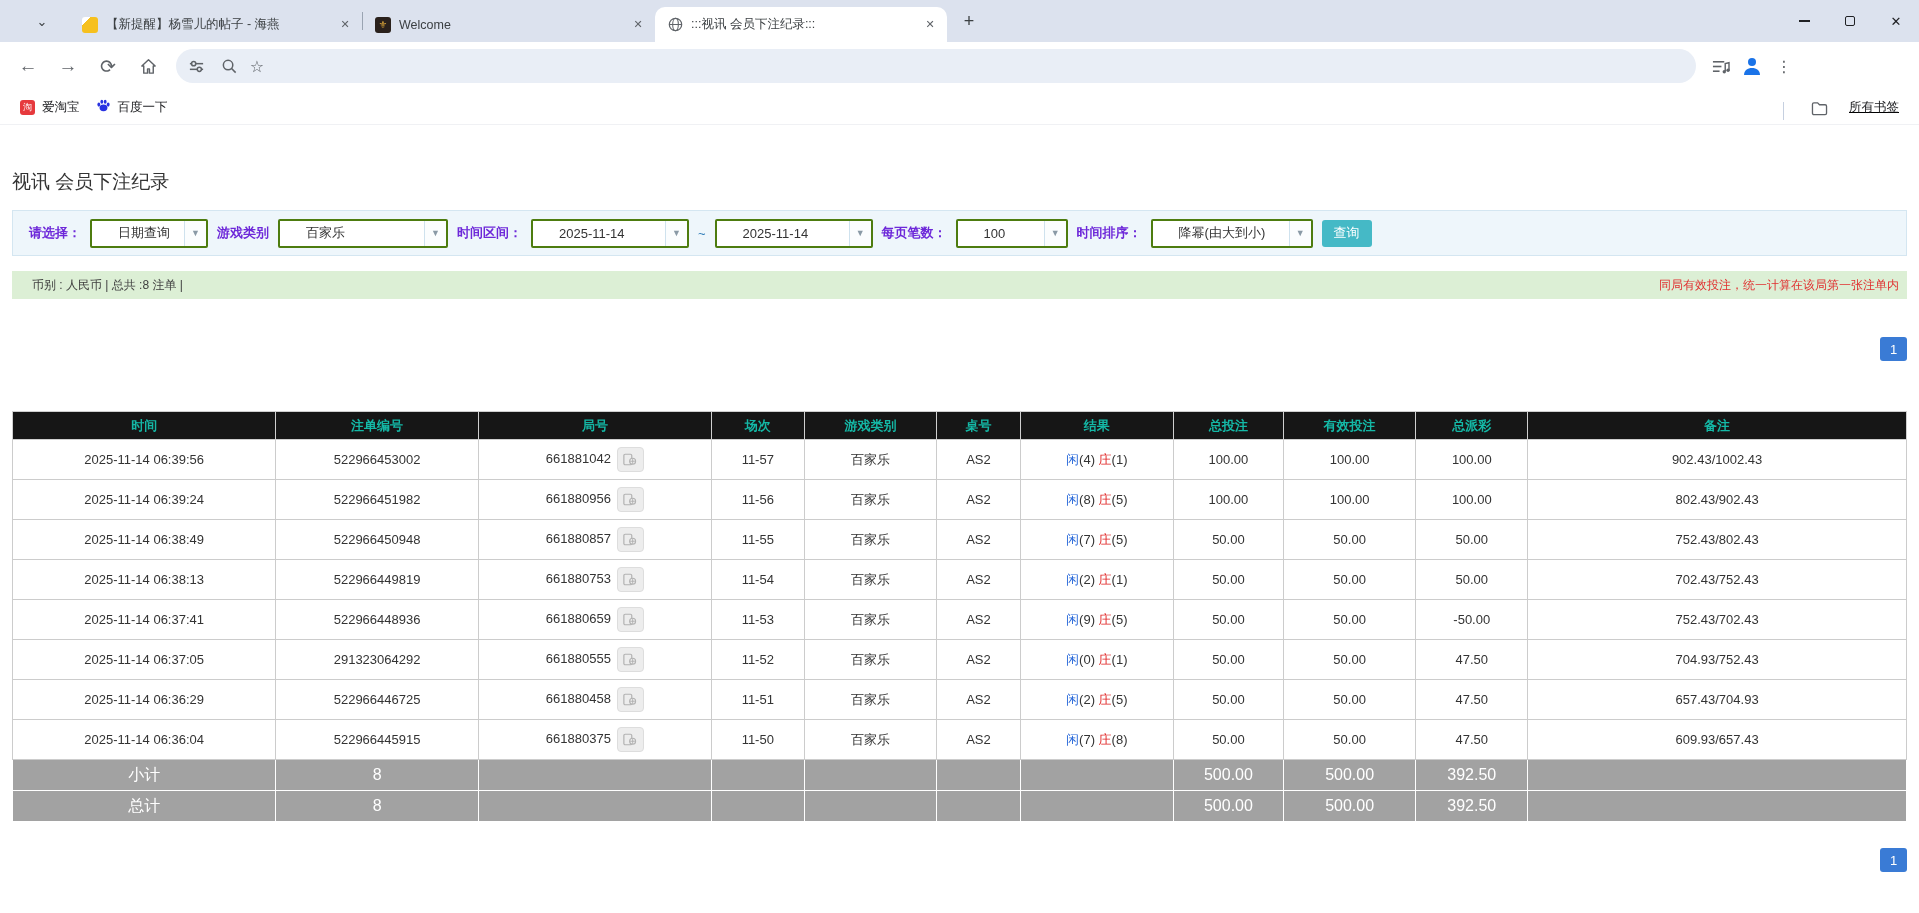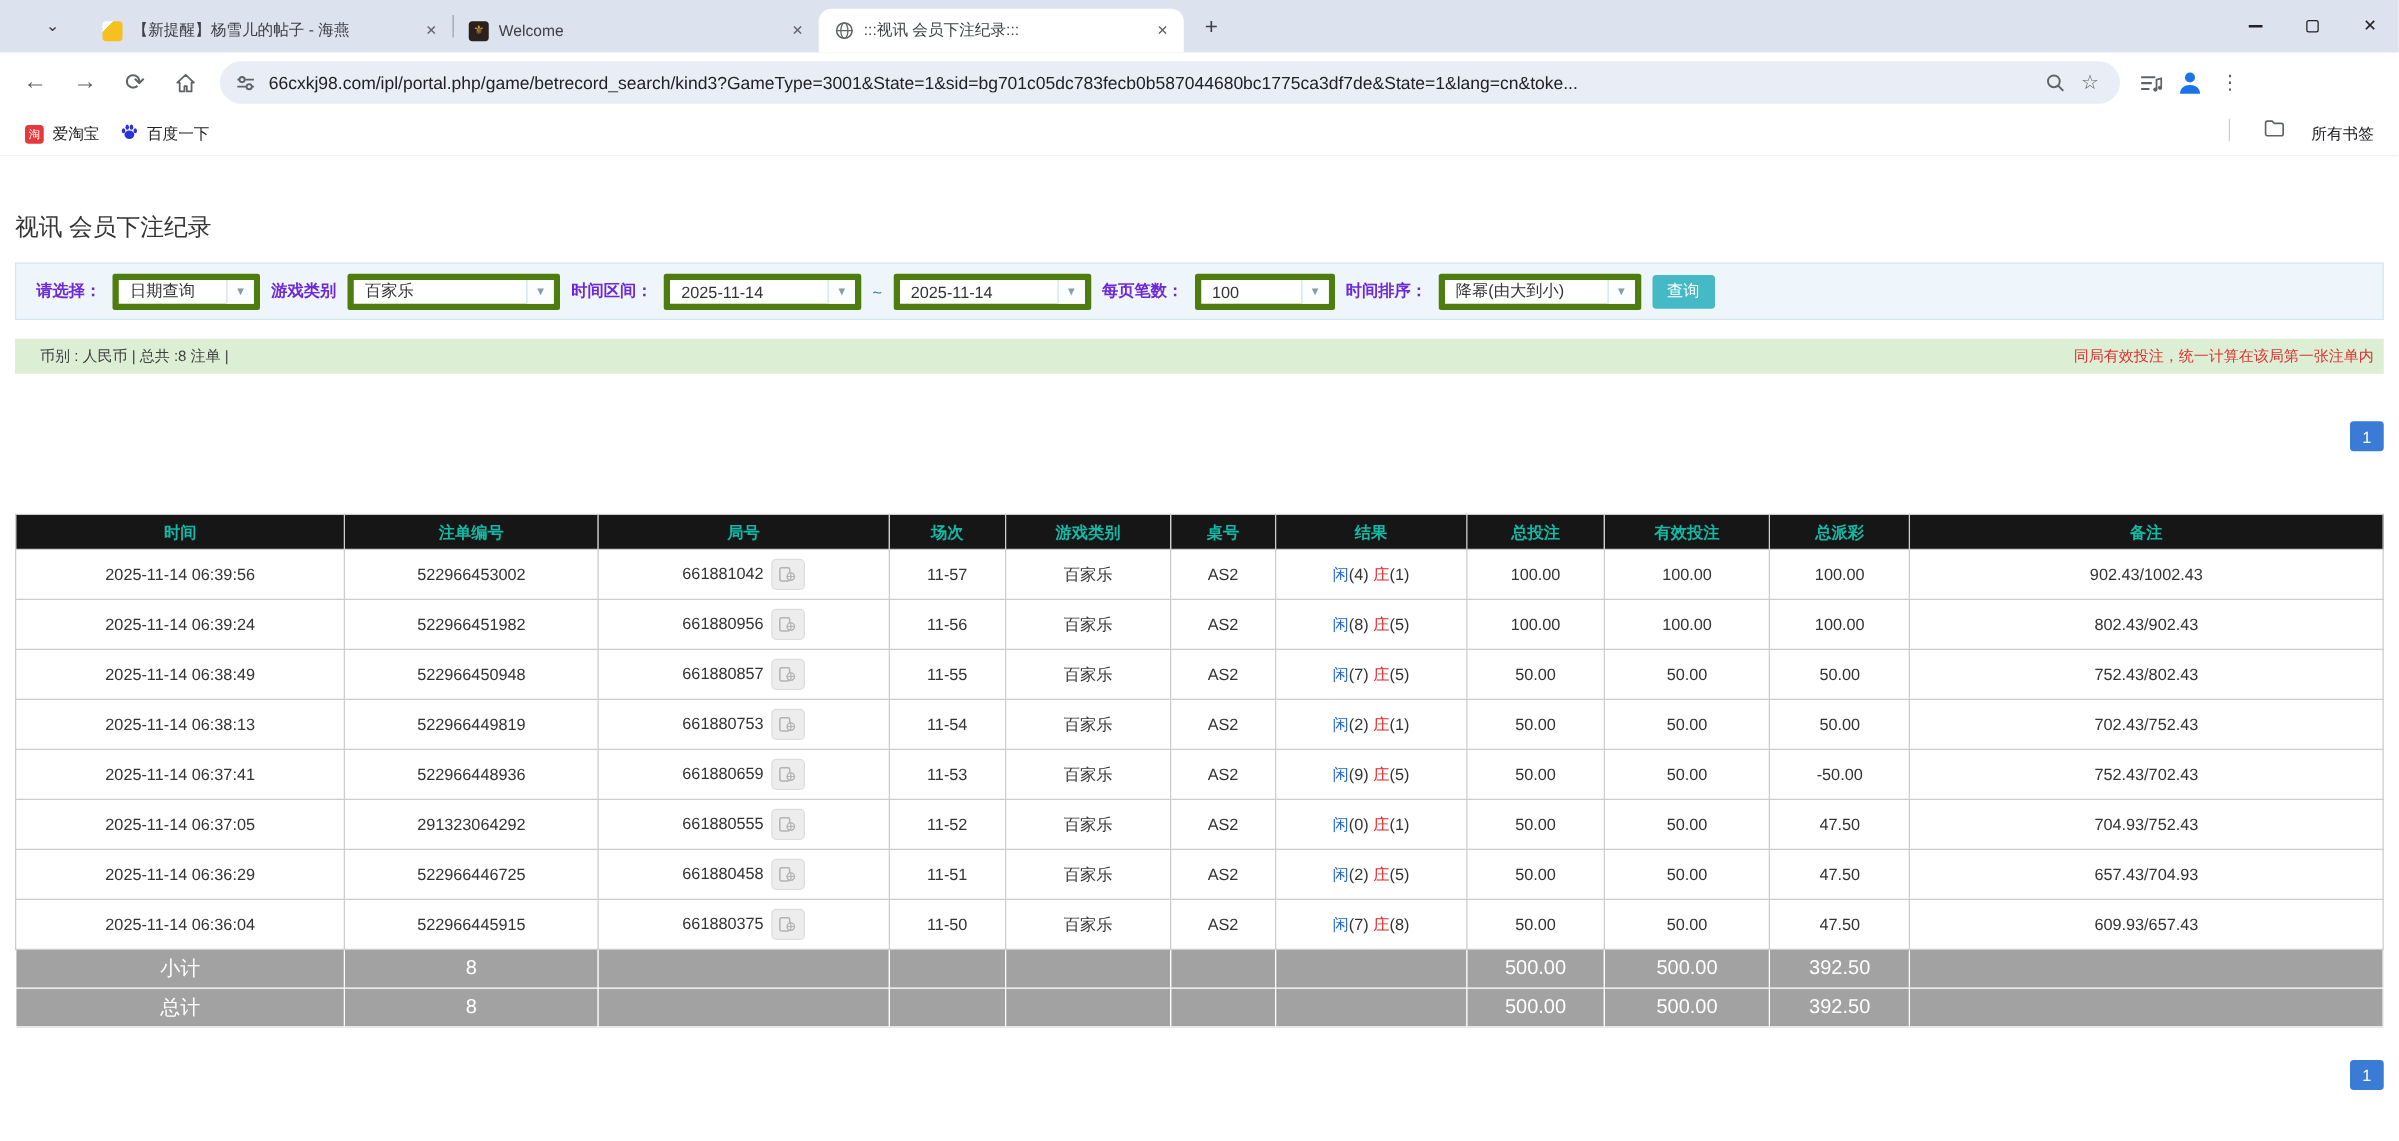--- a/index.html
+++ b/index.html
@@ -30,29 +30,29 @@
   .site-icon { margin-right:10px; display:flex; }
   .url-text { flex:1; font-size:14px; color:#202124; white-space:nowrap; overflow:hidden; }
   .omni-icon { width:28px; height:28px; display:flex; align-items:center; justify-content:center; color:#5f6368; font-size:16px; cursor:pointer; }
   .toolbar-right { display:flex; align-items:center; margin-left:10px; gap:6px; }
   .avatar { width:24px; height:24px; border-radius:50%; display:flex; align-items:center; justify-content:center; }
   .dots { font-size:16px; color:#5f6368; letter-spacing:0; }
 
   .bookmarksbar { height:35px; background:#fff; display:flex; align-items:center; padding:0 12px; border-bottom:1px solid #f0f1f4; }
   .bm-item { display:flex; align-items:center; gap:7px; font-size:12.5px; color:#202124; padding:4px 8px; border-radius:6px; cursor:pointer; }
   .bm-ico-taobao { width:15px; height:15px; background:#e6393d; color:#fff; border-radius:3px; font-size:9px; display:flex; align-items:center; justify-content:center; }
-  .bm-right { margin-left:auto; display:flex; align-items:flex-start; gap:21px; }
+  .bm-right { margin-left:auto; display:flex; align-items:flex-end; gap:21px;text-decoration:underline; }
   .bm-divider { width:1px; height:18px; background:#c6d0e0; margin-right:6px; }
 
   
   .page { padding:0 12px; }
   .page-title { font-size:19px; font-weight:400; color:#333; margin-top:44px; }
   .filterbar { margin-top:15px; height:46px; background:#eef6fb; border:1px solid #d4e6f1; display:flex; align-items:center; gap:9px; padding:0 16px; }
   .f-label { color:#6d28d9; font-size:13px; font-weight:bold; white-space:nowrap; }
-  .combo { height:29px; background:#fff; border:5px solid #4d7c0f; border-radius:2px; display:flex; align-items:stretch; }
+  .combo { height:29px; background:#fff; border:2px solid #4d7c0f; border-radius:2px; display:flex; align-items:stretch;padding-left:17px; }
   .combo-val { display:flex; align-items:center; padding:0 9px; font-size:13px; color:#333; flex:1; white-space:nowrap; }
   .combo-arrow { width:22px; border-left:1px solid #cfe2ee; background:#fbfdfe; display:flex; align-items:center; justify-content:center; color:#8a9aa6; font-size:9px; }
   .tilde { color:#2e7cb8; font-size:13px; }
   .search-btn { height:27px; padding:0 12px; background:#45b9c6; color:#fff; font-size:13px; border:none; border-radius:3px; cursor:pointer; }
 
   .greenbar { margin-top:15px; height:28px; background:#dcefd5; display:flex; align-items:center; padding:0 8px 0 20px; }
   .gb-left { font-size:12px; color:#404040; }
   .gb-right { margin-left:auto; font-size:12px; color:#e03030; }
 
   .pager { display:flex; justify-content:flex-end; }
@@ -123,21 +123,20 @@
     </div>
     <div class="addressbar">
       <span class="site-icon">
         <svg width="17" height="17" viewBox="0 0 18 18">
             <line x1="2" y1="6" x2="16" y2="6" stroke="#5f6368" stroke-width="1.6"></line>
             <circle cx="6" cy="6" r="2.2" fill="#e9eef6" stroke="#5f6368" stroke-width="1.6"></circle>
             <line x1="2" y1="12" x2="16" y2="12" stroke="#5f6368" stroke-width="1.6"></line>
             <circle cx="12" cy="12" r="2.2" fill="#e9eef6" stroke="#5f6368" stroke-width="1.6"></circle>
           </svg>
       </span>
-      <span class="url-text">66cxkj98.com/ipl/portal.php/game/betrecord_search/kind3?GameType=3001&amp;State=1&amp;sid=bg701c05dc783fecb0b587044680bc1775ca3df7de&amp;State=1&amp;lang=cn&amp;toke...</span>
       <span class="omni-icon">
         <svg width="17" height="17" viewBox="0 0 18 18">
             <circle cx="7.5" cy="7.5" r="5" fill="none" stroke="#5f6368" stroke-width="1.6"></circle>
             <line x1="11.2" y1="11.2" x2="15.5" y2="15.5" stroke="#5f6368" stroke-width="1.6"></line>
           </svg>
       </span>
       <span class="omni-icon">☆</span>
     </div>
     <div class="toolbar-right">
       <span class="omni-icon">

